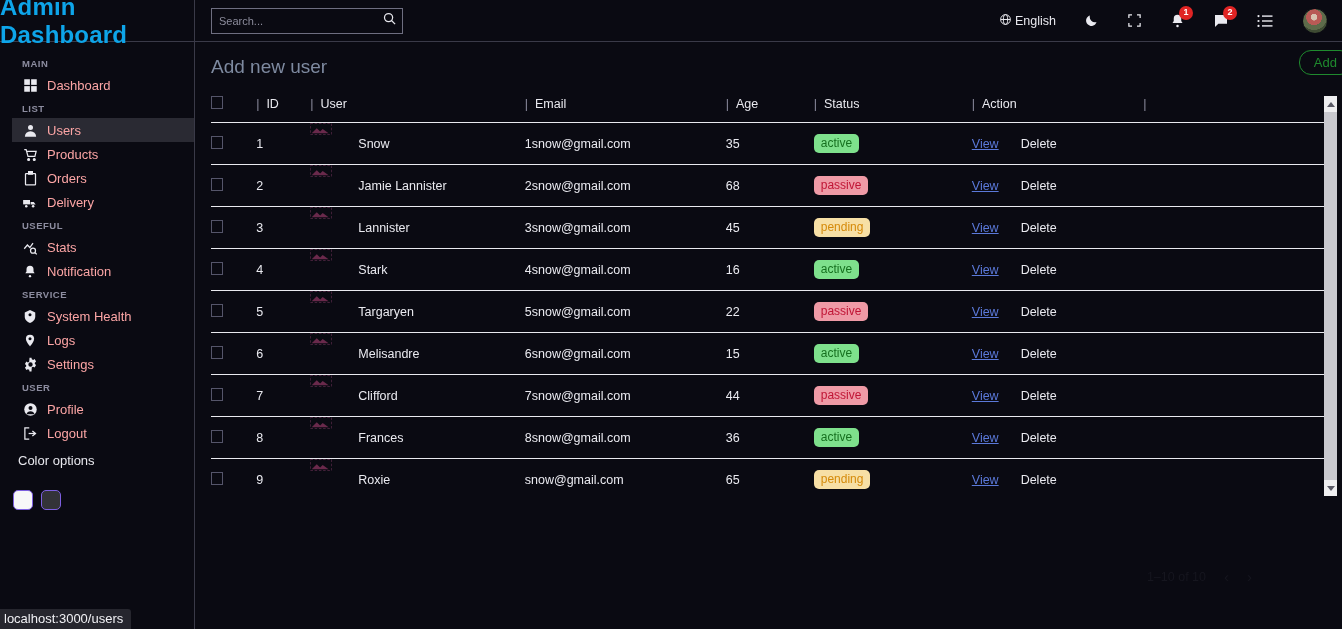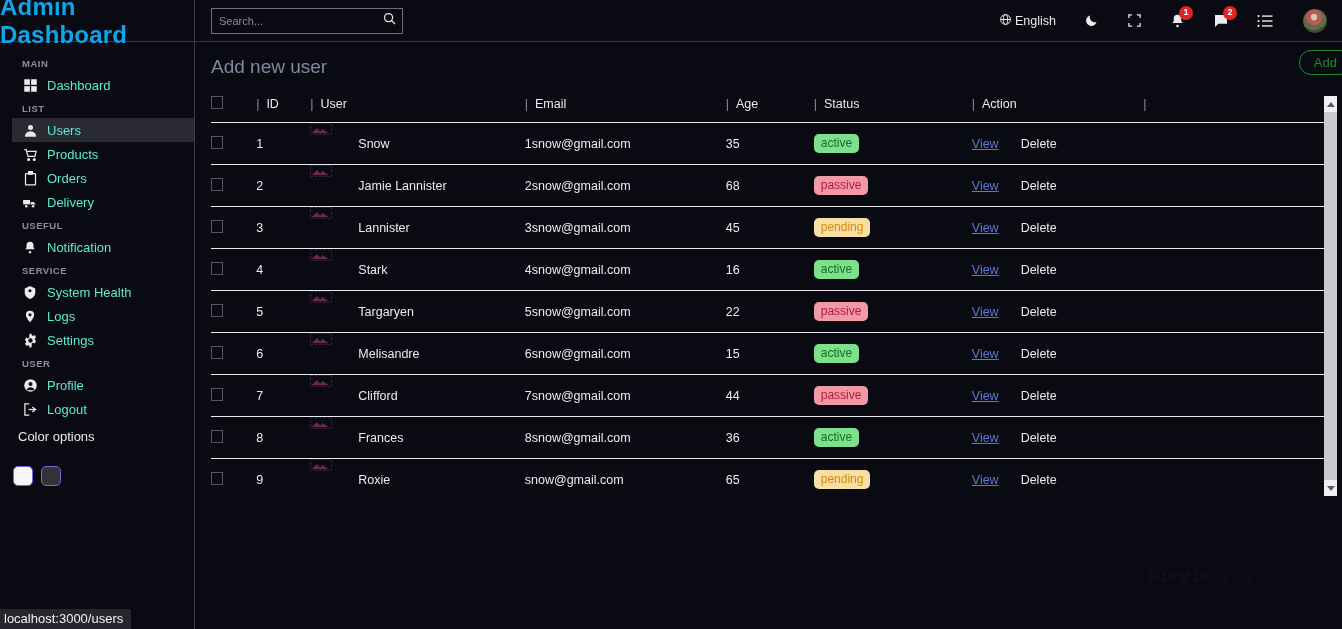--- a/index.html
+++ b/index.html
@@ -29,21 +29,21 @@
     letter-spacing: .2px;
   }
   .nav { padding: 10px 0 0 12px; }
   .nav-section-title {
     font-size: 9.5px; font-weight: bold; color: #8d8da0;
     letter-spacing: .5px; padding: 6px 0 4px 10px;
   }
   .nav-item {
     display: flex; align-items: center; gap: 9px;
     height: 24px; padding: 0 10px; margin: 0 0 0 0;
-    color: #5eead4; font-size: 13px;
+    color: #fca5a5; font-size: 13px;
     cursor: pointer;
   }
   .nav-item.active { background: #2a2a33; }
   .nav-ic { width: 16px; height: 16px; display: inline-flex;
             align-items: center; justify-content: center; flex: 0 0 16px; }
   .nav-ic svg { display: block; }
   .color-options-label {
     font-size: 13px; color: #e8e8ee; padding: 8px 0 0 18px;
   }
   .swatches { display: flex; gap: 8px; padding: 22px 0 0 13px; }
@@ -230,20 +230,30 @@
             <svg width="16" height="15" viewBox="0 0 24 24" fill="#eaeaf0">
               <path d="M1 8h11v7H1z"></path>
               <path d="M13 11h5l3 4h-8z"></path>
               <circle cx="6" cy="18" r="2"></circle>
               <circle cx="17" cy="18" r="2"></circle>
             </svg>
           </span>
           <span>Delivery</span>
         </div>
         <div class="nav-section-title">USEFUL</div>
+        <div class="nav-item">
+          <span class="nav-ic">
+            <svg width="15" height="15" viewBox="0 0 24 24" fill="none" stroke="#eaeaf0" stroke-width="2">
+              <path d="M2 14l5-6 4 4 5-7"></path>
+              <circle cx="16" cy="17" r="4"></circle>
+              <line x1="19" y1="20" x2="22" y2="23"></line>
+            </svg>
+          </span>
+          <span>Stats</span>
+        </div>
         <div class="nav-item">
           <span class="nav-ic">
             <svg width="14" height="15" viewBox="0 0 24 24" fill="#eaeaf0">
               <path d="M12 2a6 6 0 0 0-6 6v4l-2 3h16l-2-3V8a6 6 0 0 0-6-6z"></path>
               <circle cx="12" cy="20" r="2"></circle>
             </svg>
           </span>
           <span>Notification</span>
         </div>
         <div class="nav-section-title">SERVICE</div>

